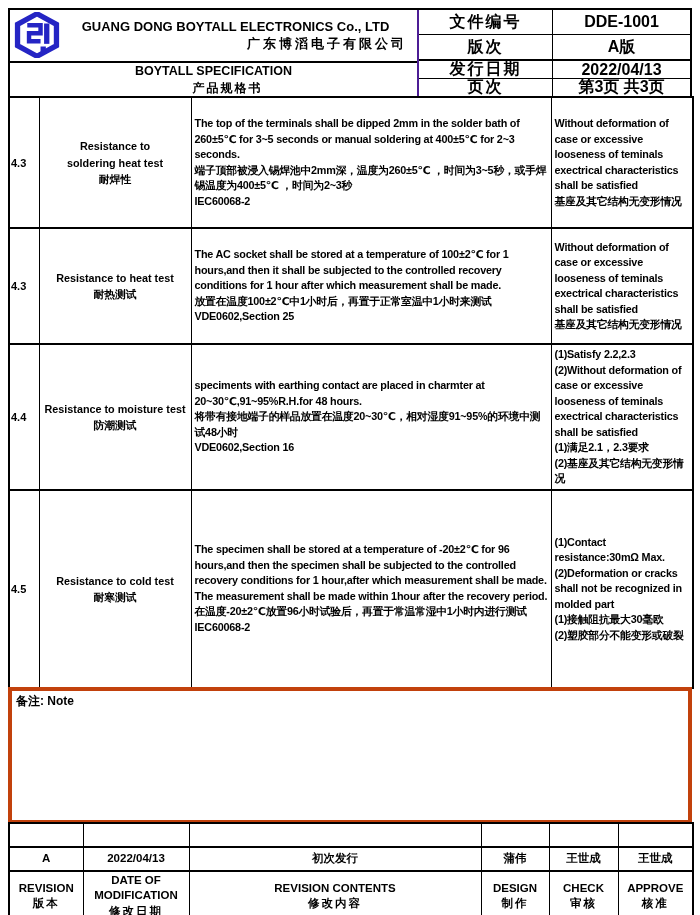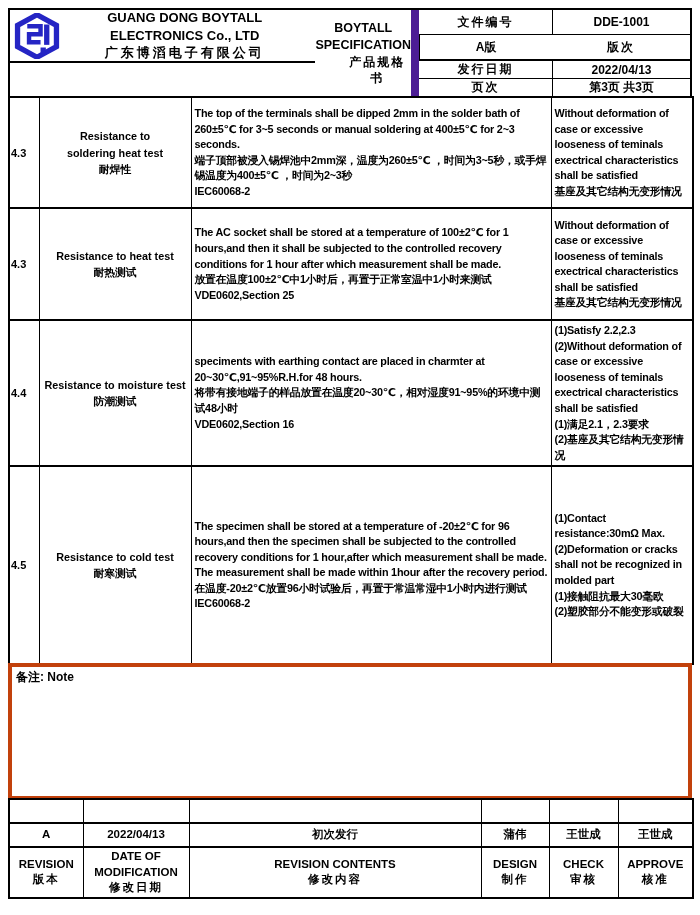--- a/index.html
+++ b/index.html
@@ -18,59 +18,59 @@
   }
 
   
   .header {
     display: flex;
     height: 90px;
     border: 2px solid #000;
   }
   .header-left {
     width: 409px;
-    border-right: 8px solid #4c1d95;
-    display: flex;
-    flex-direction: row;
+    border-right: 2px solid #4c1d95;
+    display: flex;
+    flex-direction: column;
   }
   .hl-top {
     height: 53px;
     border-bottom: 2px solid #000;
     display: flex;
     align-items: center;
   }
   .logo-wrap {
     width: 54px;
     display: flex;
     justify-content: center;
     align-items: center;
   }
   .titles { flex: 1; text-align: center; padding-right: 10px; }
   .company-en { font-size: 13px; line-height: 1.35; }
-  .company-cn { font-size: 13px; letter-spacing: 3px; line-height: 1.35; }
+  .company-cn { font-size: 13px; letter-spacing: 3px; line-height: 1.35; text-align: right; }
   .hl-bottom {
     flex: 1;
     display: flex;
     flex-direction: column;
     justify-content: center;
     text-align: center;
   }
   .doc-title-en { font-size: 12.5px; line-height: 1.35; }
   .doc-title-cn { font-size: 12px; letter-spacing: 2px; line-height: 1.35; margin-left: 28px; }
   .header-right {
     flex: 1;
     display: grid;
     grid-template-columns: 133px 1fr;
     grid-template-rows: 25px 26px 18px 17px;
   }
   .hr-cell {
     display: flex;
     align-items: center;
     justify-content: center;
-    font-size: 12px;
+    font-size: 16px;
     border-bottom: 1px solid #000;
   }
   .hr-cell.val { border-left: 1px solid #000; }
   .hr-cell.thick { border-bottom: 2px solid #000; }
   .hr-cell.last { border-bottom: none; }
   .hr-cell.cnlabel { letter-spacing: 2px; }
 
   
   table.spec {
     border-collapse: collapse;
@@ -91,21 +91,21 @@
     font-size: 10.8px;
     white-space: pre-line;
     line-height: 1.5;
     padding: 0 2px;
   }
   td.cond {
     font-size: 10.8px;
     letter-spacing: -0.2px;
     white-space: pre-line;
     line-height: 1.44;
-    padding: 8px 3px;
+    padding: 18px 3px;
   }
   td.req {
     font-size: 10.8px;
     letter-spacing: -0.2px;
     white-space: pre-line;
     line-height: 1.44;
     padding: 2px 3px;
     vertical-align: middle;
   }
   tr.r1 { height: 110px; }
@@ -167,22 +167,22 @@
         </div>
       </div>
       <div class="hl-bottom">
         <div class="doc-title-en">BOYTALL SPECIFICATION</div>
         <div class="doc-title-cn">产品规格书</div>
       </div>
     </div>
     <div class="header-right">
       <div class="hr-cell cnlabel">文件编号</div>
       <div class="hr-cell val">DDE-1001</div>
+      <div class="hr-cell thick cnlabel">版次</div>
       <div class="hr-cell val thick">A版</div>
-      <div class="hr-cell thick cnlabel">版次</div>
       <div class="hr-cell cnlabel">发行日期</div>
       <div class="hr-cell val">2022/04/13</div>
       <div class="hr-cell last cnlabel">页次</div>
       <div class="hr-cell val last">第3页  共3页</div>
     </div>
   </div>
 
   <table class="spec">
     <colgroup>
       <col style="width:30px">

